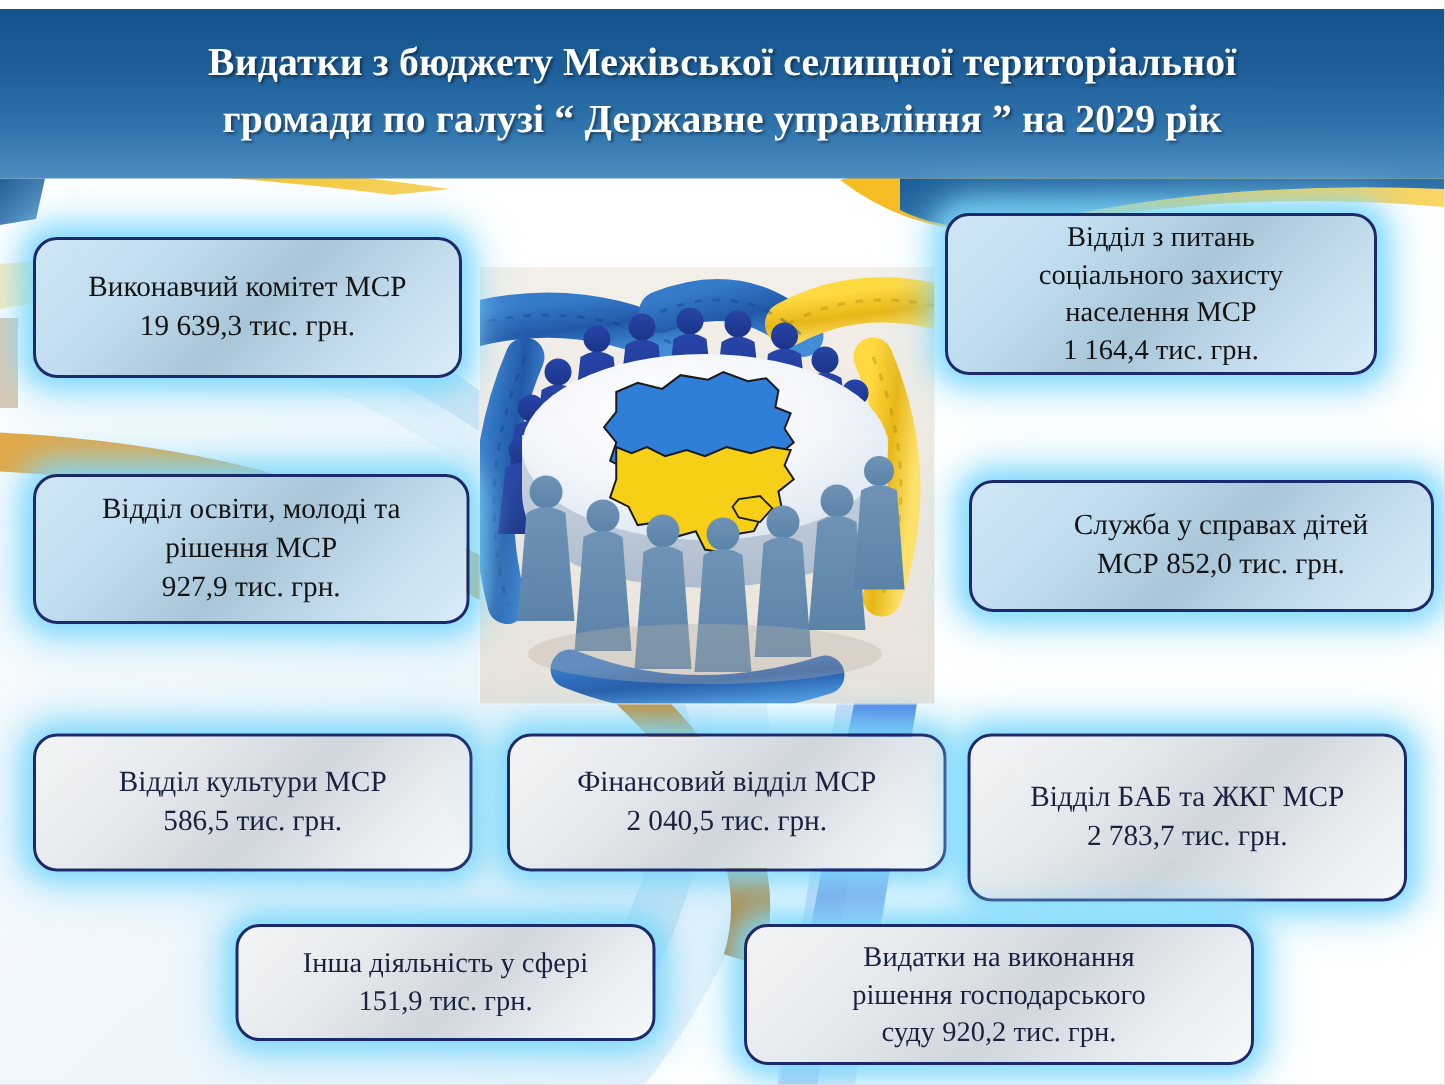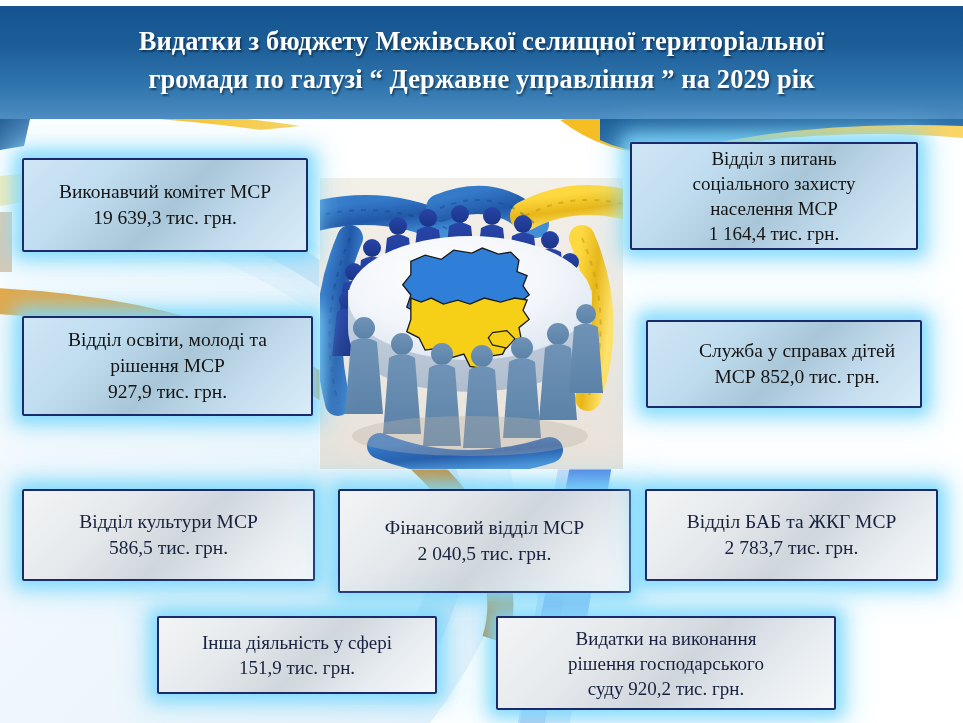--- a/index.html
+++ b/index.html
@@ -50,21 +50,21 @@
     overflow: hidden;
     box-shadow: 0 0 0 1px rgba(255,255,255,0.4);
   }
   .photo svg { display: block; width: 303px; height: 291px; }
 
   
   .box {
     position: absolute;
     z-index: 8;
     border: 2.5px solid #1b2a6b;
-    border-radius: 2px;
+    border-radius: 16px;
     background: linear-gradient(135deg, #cfe6f5 0%, #bfdcef 28%, #a8c6d8 52%, #c3dced 75%, #d9ecf8 100%);
     box-shadow: 0 0 16px 7px rgba(120, 215, 250, 0.85),
                 0 0 30px 14px rgba(150, 225, 252, 0.45);
     display: flex;
     align-items: center;
     justify-content: center;
     text-align: center;
     color: #141414;
     font-size: 19.5px;
     line-height: 26px;
@@ -73,24 +73,24 @@
   .box.pale {
     background: linear-gradient(135deg, #f2f4f5 0%, #e6e9ec 30%, #cfd6dc 55%, #e8edf1 80%, #f6f8f9 100%);
     color: #18223f;
   }
   .box .lines { width: 100%; }
 
   
   #box-exec      { left: 22px;  top: 158px; width: 286px; height: 94px; }
   #box-social    { left: 630px; top: 142px; width: 288px; height: 108px; font-size: 19px; line-height: 25px; }
   #box-edu       { left: 22px;  top: 316px; width: 291px; height: 100px; }
-  #box-children  { left: 646px; top: 320px; width: 276px; height: 88px; padding-left: 36px; }
+  #box-children  { left: 646px; top: 320px; width: 310px; height: 88px; padding-left: 36px; }
   #box-culture   { left: 22px;  top: 489px; width: 293px; height: 92px; }
-  #box-finance   { left: 338px; top: 489px; width: 293px; height: 104px; justify-content: center; }
-  #box-bab       { left: 645px; top: 489px; width: 293px; height: 92px; }
+  #box-finance   { left: 338px; top: 489px; width: 293px; height: 92px; justify-content: center; }
+  #box-bab       { left: 645px; top: 489px; width: 293px; height: 112px; }
   #box-other     { left: 157px; top: 616px; width: 280px; height: 78px; font-size: 19px; line-height: 25px; }
   #box-court     { left: 496px; top: 616px; width: 340px; height: 94px; font-size: 19px; line-height: 25px; }
 </style>
 </head>
 <body>
 
 <div id="slide">
 
   <svg class="art" viewBox="0 0 963 723">
     <defs>

